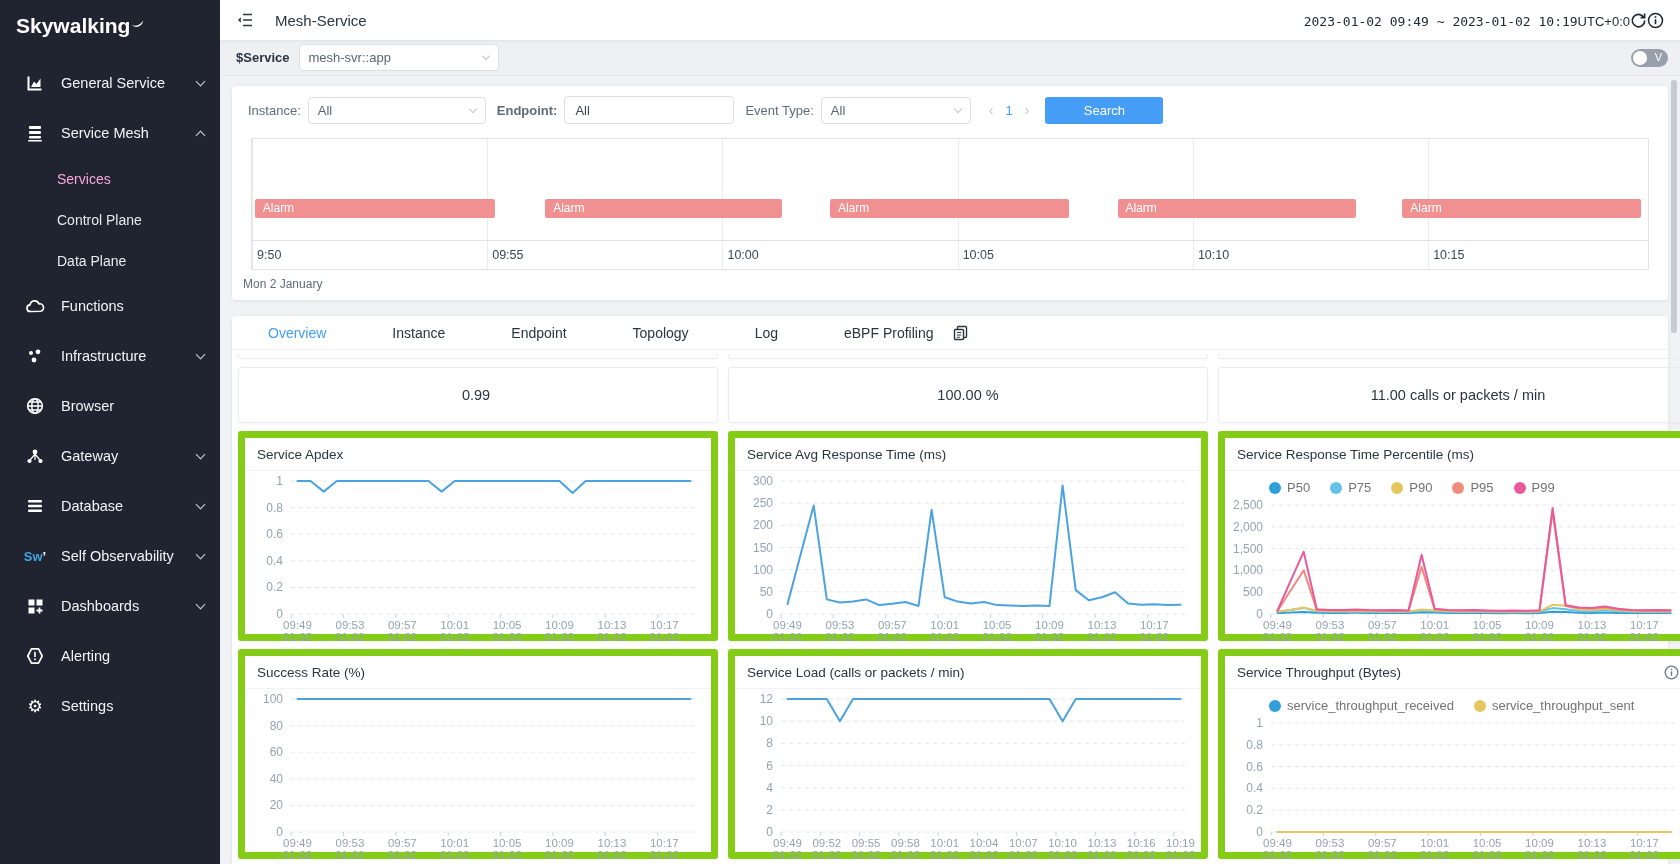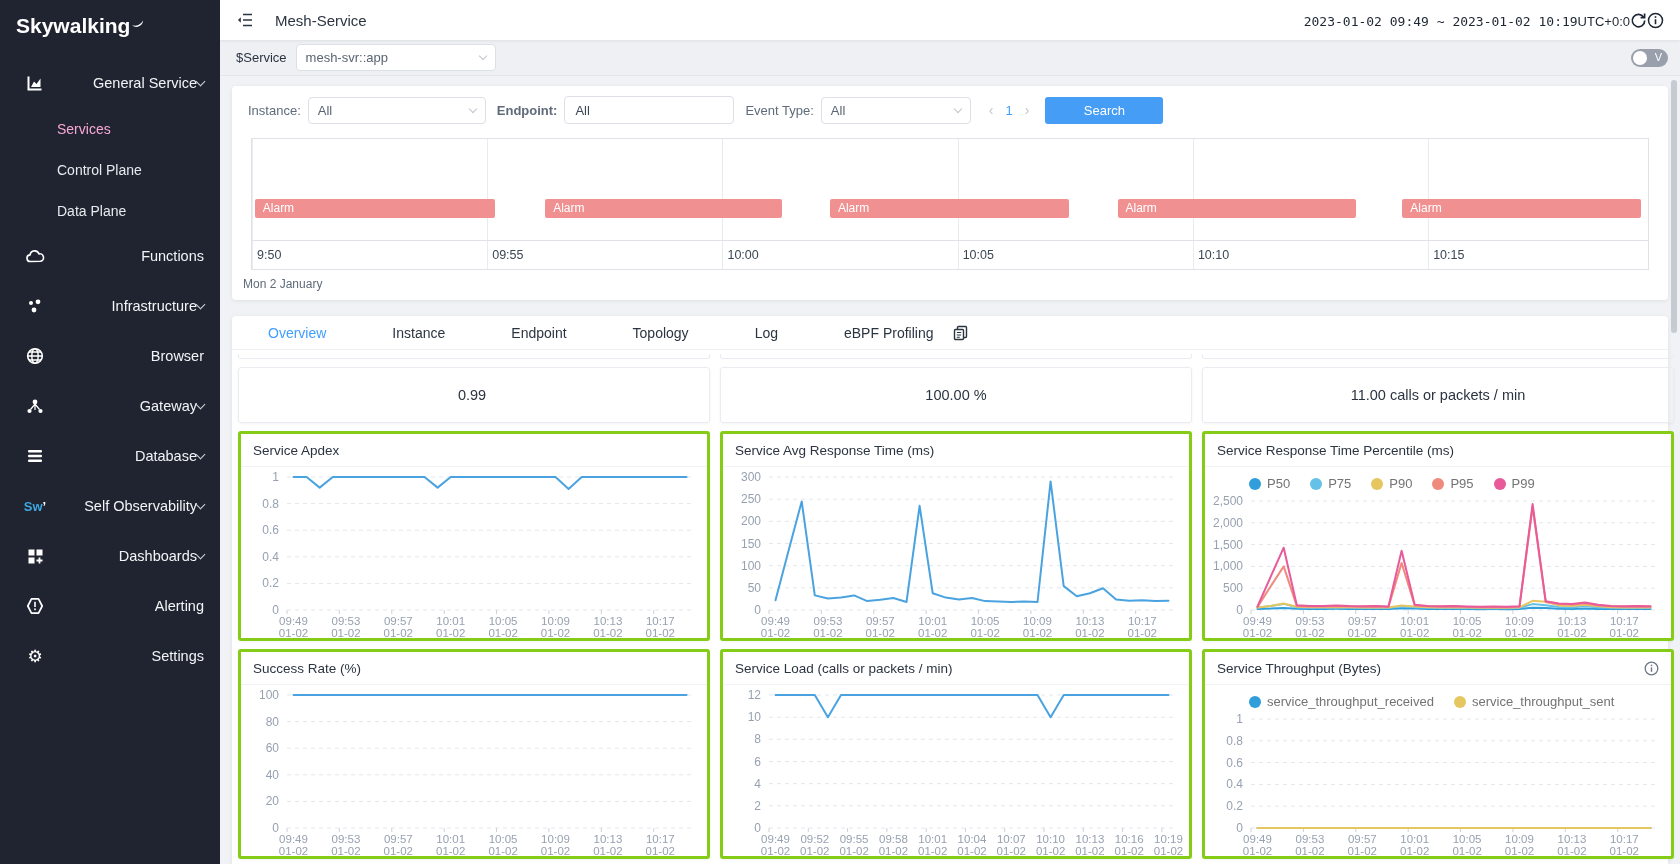--- a/index.html
+++ b/index.html
@@ -6,39 +6,39 @@
   html,body { width:1680px; height:864px; overflow:hidden; background:#f0f2f5;
     font-family:"Liberation Sans", sans-serif; }
 
   
   .sidebar { position:absolute; left:0; top:0; width:220px; height:864px; background:#1f2430; color:#eef0f4; z-index:5; }
   .logo { padding:14px 0 0 16px; font-size:21px; font-weight:bold; color:#fff; display:flex; align-items:flex-start; }
   .logo .cres { margin:-2px 0 0 1px; }
   .nav { margin-top:20px; }
   .nav-item { display:flex; align-items:center; height:50px; padding:0 16px 0 24px; font-size:14.5px; cursor:pointer; color:#f2f4f7; }
   .nav-icon { width:22px; margin-right:15px; display:flex; justify-content:center; align-items:center; }
-  .nav-label { flex:1;text-align:right; }
+  .nav-label { flex:1; }
   .chev { display:inline-block; width:7px; height:7px; border-right:1.5px solid #cfd3da; border-bottom:1.5px solid #cfd3da; transform:rotate(45deg); margin-top:-3px; }
   .chev.up { transform:rotate(-135deg); margin-top:4px; }
   .sub-item { height:41px; display:flex; align-items:center; padding-left:57px; font-size:14px; color:#e7eaee; cursor:pointer; }
   .sub-item.active { color:#f9a8d4; }
   .sw-ic { font-size:13px; font-weight:bold; color:#3ea7e0; }
   .sw-ic i { color:#fff; font-style:normal; }
   .gear { font-size:17px; color:#fff; line-height:1; }
 
   
   .main { position:absolute; left:220px; top:0; width:1460px; height:864px; }
   .header { height:40px; background:#fff; display:flex; align-items:center; padding:0 16px; box-shadow:0 1px 3px rgba(0,21,41,.07); position:relative; z-index:3; }
   .page-title { font-size:15px; font-weight:500; color:#2b3441; margin-left:22px; }
   .header-right { margin-left:auto; display:flex; align-items:flex-end; gap:0; }
   .time-range { font-family:"DejaVu Sans Mono", monospace; font-size:13px; color:#1d2633; }
   .tz { font-size:13px; color:#1d2633; }
 
   .service-bar { height:36px; background:#eef0f3; border-bottom:1px solid #e3e6ea; display:flex; align-items:center; padding:0 12px 0 16px; position:relative; z-index:2; }
-  .service-label { font-size:13px; font-weight:normal; color:#2b3441; margin-right:9px; }
+  .service-label { font-size:13px; font-weight:bold; color:#2b3441; margin-right:9px; }
   .select { background:#fff; border:1px solid #dcdfe6; border-radius:4px; height:27px; display:flex; align-items:center; padding:0 9px; font-size:13px; color:#5a6472; }
   .select .chev { border-color:#c0c4cc; width:6px; height:6px; margin-left:auto; }
   .service-select { width:200px; }
   .toggle { margin-left:auto; width:37px; height:18px; background:#9aa0ab; border-radius:9px; position:relative; cursor:pointer; }
   .toggle .knob { position:absolute; left:2px; top:2px; width:14px; height:14px; border-radius:50%; background:#fff; }
   .toggle .tv { position:absolute; right:6px; top:2px; font-size:11px; color:#fff; }
 
   
   .content { padding:10px 12px 0; }
   .card { background:#fff; border-radius:4px; box-shadow:0 1px 4px rgba(0,21,41,.08); }
@@ -61,21 +61,21 @@
   .tabs-card { height:560px; }
   .tabs-row { display:flex; align-items:center; height:34px; padding-left:36px; border-bottom:1px solid #eef0f3; }
   .tab { font-size:14px; color:#2b3441; margin-right:66px; cursor:pointer;text-align:center; }
   .tab.active { color:#409eff; }
   .copy-ic { margin-left:-46px; cursor:pointer; display:flex; }
 
   .grid { display:grid; grid-template-columns:repeat(3,1fr); column-gap:10px; row-gap:8px; padding:4px 6px 0; }
   .cut-card { height:5px; border:1px solid #e9ecf0; border-top:none; border-radius:0 0 3px 3px; }
   .metric-card { height:56px; border:1px solid #e9ecf0; border-radius:3px; box-shadow:0 1px 3px rgba(0,0,0,.05);
     display:flex; align-items:center; justify-content:center; gap:4px; font-size:14.5px; color:#2b3441; }
-  .chart-card { height:210px; border:3px solid #84cc16; border-radius:3px; box-shadow:0 1px 3px rgba(0,0,0,.05);
+  .chart-card { height:210px; border:7px solid #84cc16; border-radius:3px; box-shadow:0 1px 3px rgba(0,0,0,.05);
     display:flex; flex-direction:column; background:#fff;justify-content:flex-end; }
   .chart-title-row { display:flex; align-items:center; height:33px; padding:0 12px; border-bottom:1px solid #f0f2f5;
     font-size:13.5px; color:#2b3441; flex:none; }
   .chart-title-row .spacer { flex:1; }
   .chart-legend { display:flex; align-items:center; gap:20px; padding:9px 10px 0 44px; font-size:13px; color:#737373; flex:none; }
   .legend-item { display:flex; align-items:center; }
   .legend-dot { width:12px; height:12px; border-radius:50%; margin-right:6px; }
   .chart-plot { flex:1; min-height:0; }
 
   .scroll-thumb { position:absolute; right:3px; top:80px; width:6px; height:253px; background:#c6cad1; border-radius:3px; z-index:6; }
@@ -95,20 +95,32 @@
   <div class="nav">
     <div class="nav-item">
       <span class="nav-icon">
           <svg width="18" height="17" viewBox="0 0 18 17">
             <path d="M2.5 1.5v13h13" stroke="#fff" stroke-width="2" fill="none"></path>
             <path d="M5 12 L8 6.5 L10.5 9 L14.5 3.5 L14.5 12 z" fill="#fff"></path>
           </svg>
         </span>
       <span class="nav-label">General Service</span>
       <span class="chev"></span>
+    </div>
+    <div class="nav-item">
+      <span class="nav-icon">
+          <svg width="18" height="17" viewBox="0 0 18 17">
+            <rect x="3" y="1" width="12" height="3" rx="1" fill="#fff"></rect>
+            <rect x="3" y="6" width="12" height="3" rx="1" fill="#fff"></rect>
+            <rect x="3" y="11" width="12" height="2.5" rx="1" fill="#fff"></rect>
+            <rect x="2" y="15" width="14" height="1.5" rx=".7" fill="#fff"></rect>
+          </svg>
+        </span>
+      <span class="nav-label">Service Mesh</span>
+      <span class="chev up"></span>
     </div>
     <div class="sub-item active">
       <span>Services</span>
     </div>
     <div class="sub-item">
       <span>Control Plane</span>
     </div>
     <div class="sub-item">
       <span>Data Plane</span>
     </div>

